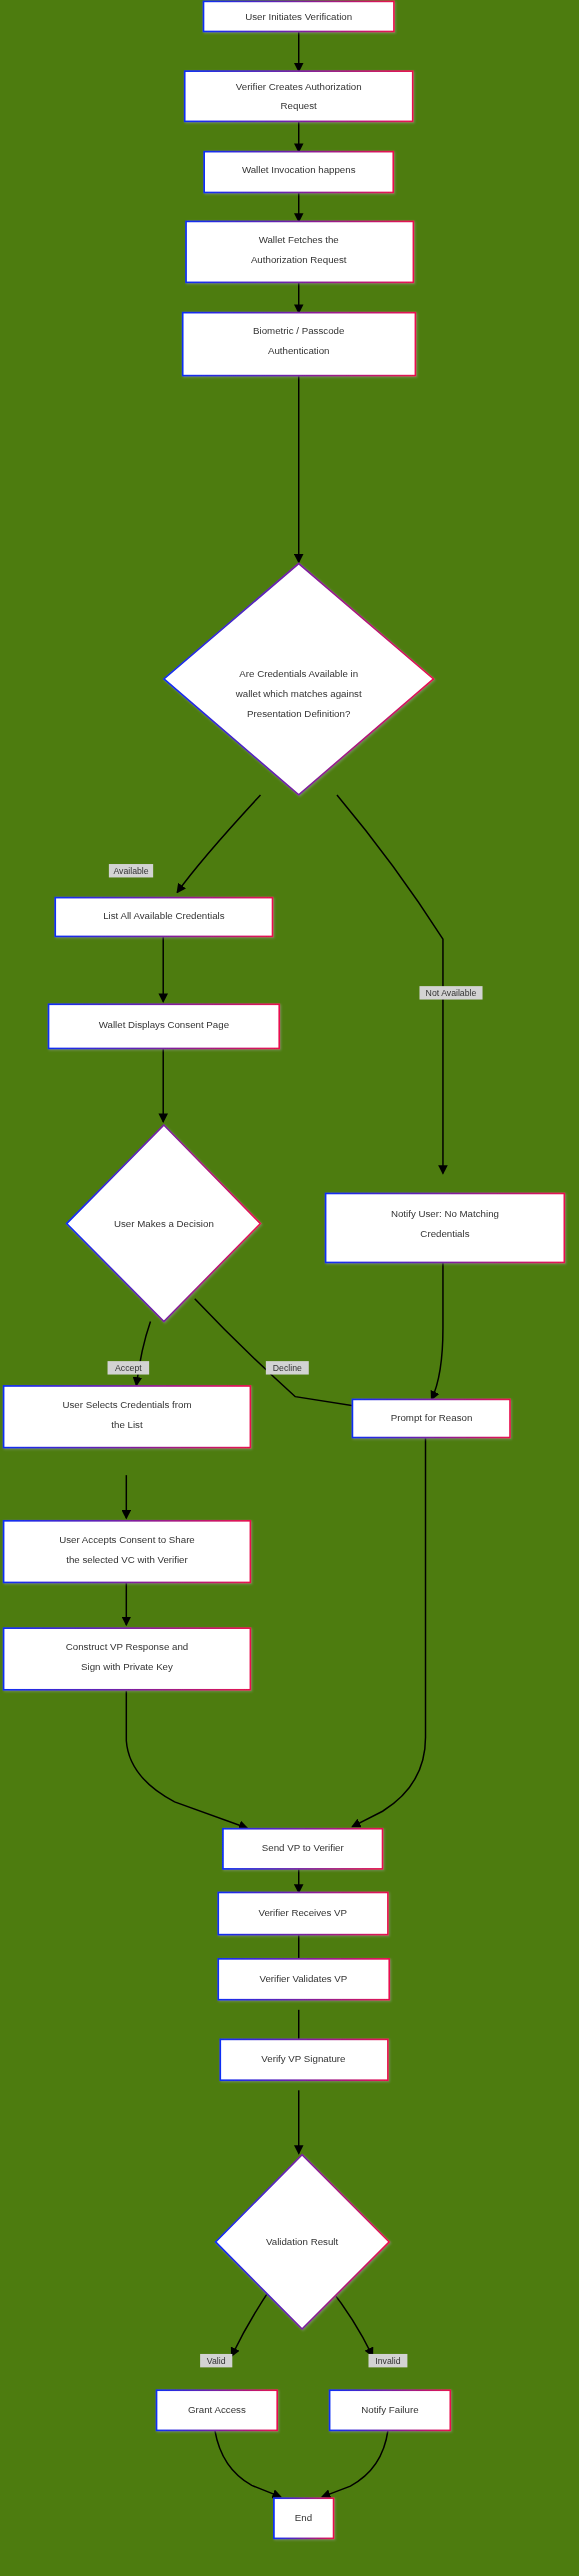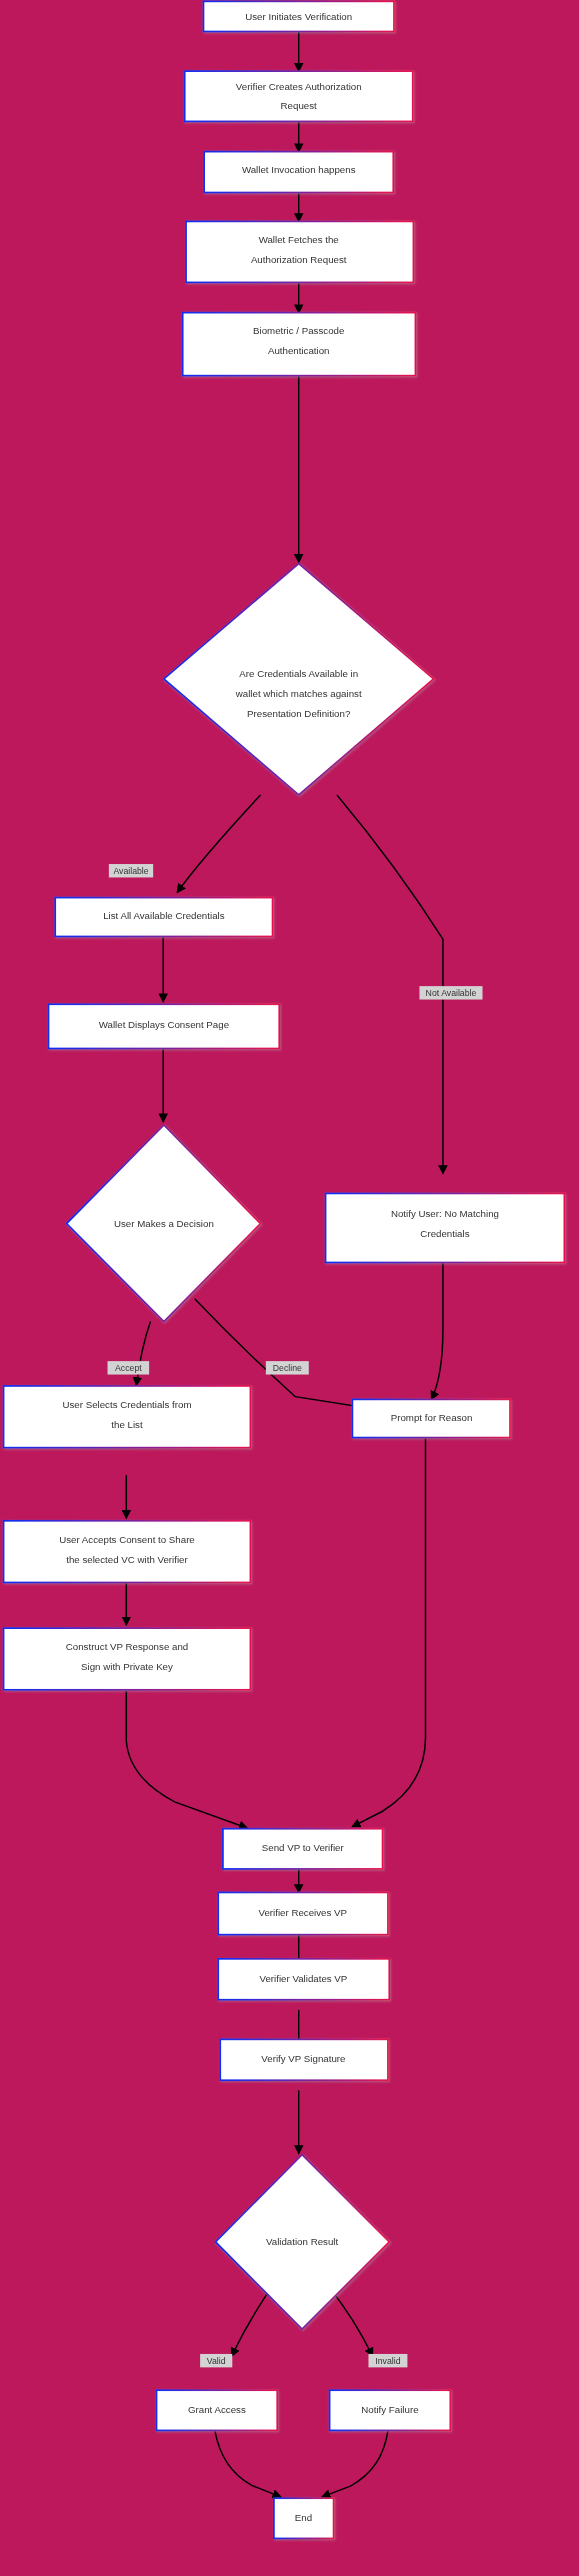--- a/index.html
+++ b/index.html
@@ -7,21 +7,21 @@
     padding: 0;
     background: #ffffff;
   }
   body {
     font-family: "Liberation Sans", sans-serif;
   }
   #flowchart-root {
     position: relative;
     width: 580px;
     height: 2576px;
-    background: #be185d;
+    background: #4d7c0f;
     overflow: hidden;
   }
   svg#flow-svg {
     position: absolute;
     top: 0;
     left: 0;
     width: 580px;
     height: 2576px;
     display: block;
   }

